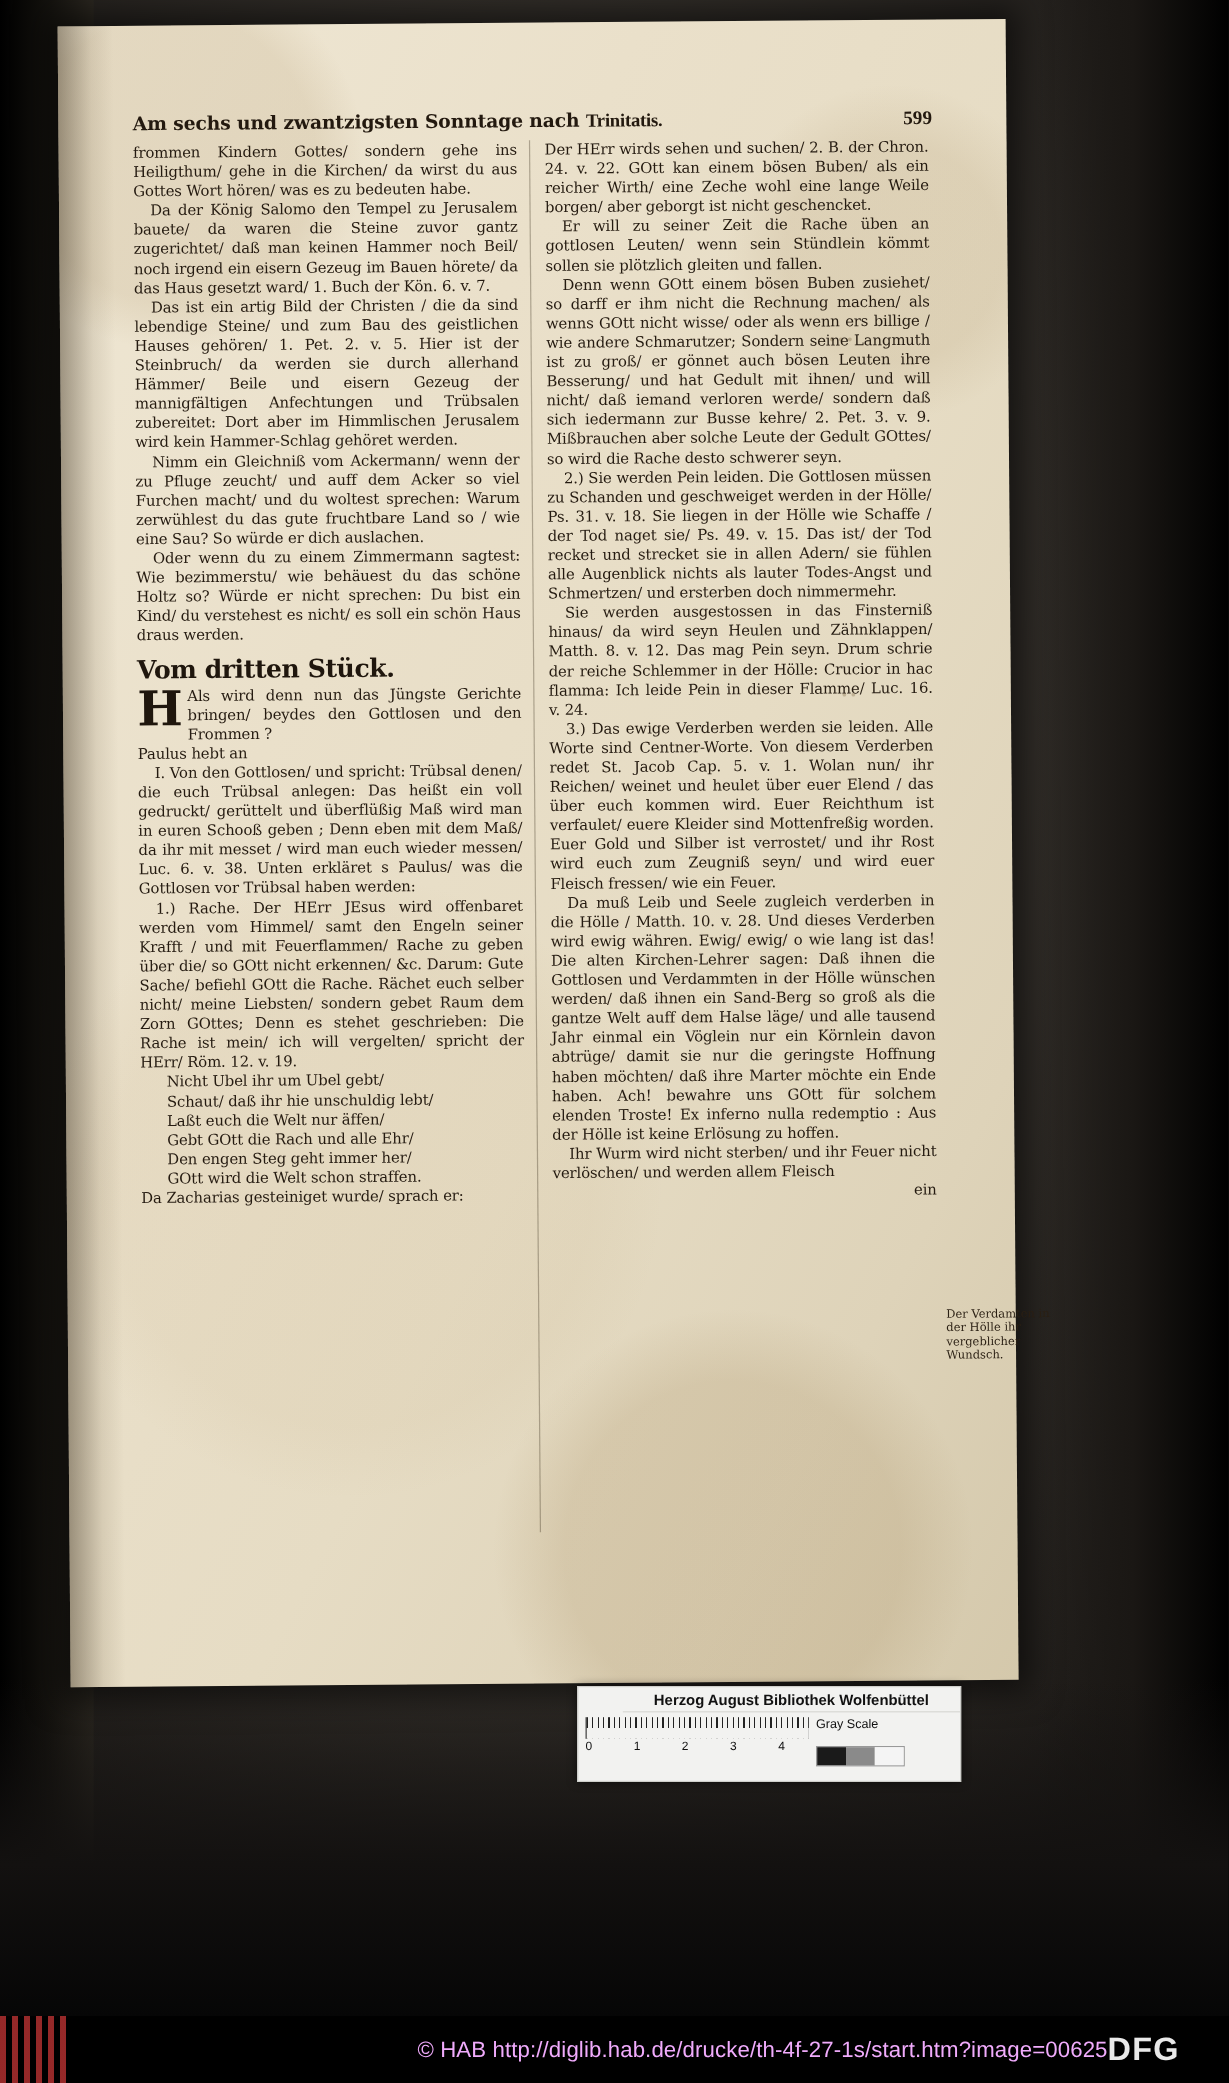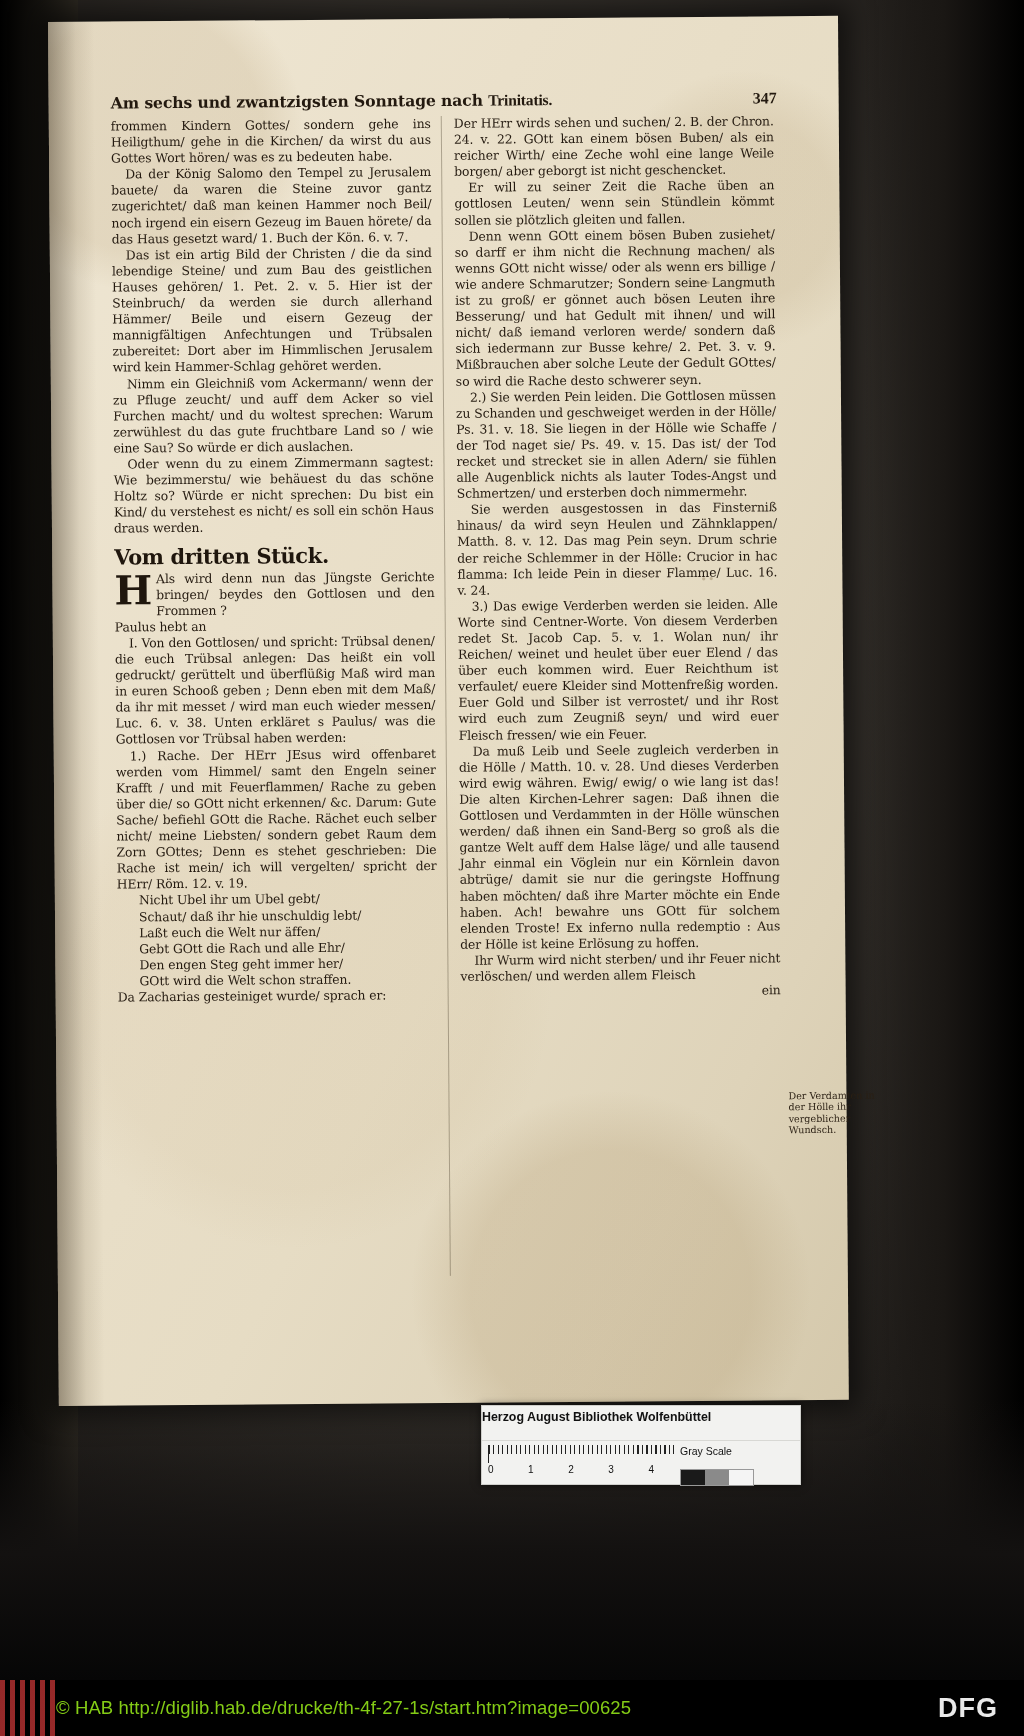--- a/index.html
+++ b/index.html
@@ -188,26 +188,28 @@
     position: absolute;
     left: 481px;
     top: 1405px;
     width: 318px;
     height: 78px;
     background: #f2f2f0;
     border: 1px solid #cfcfcb;
     box-shadow: 0 0 8px rgba(0,0,0,0.6);
   }
   #colorbar-title {
+    text-align: center;
     font-family: "Liberation Sans", sans-serif;
     font-size: 12.4px;
     font-weight: 700;
     color: #111;
-    padding: 4px 0 16px 0;
+    padding: 4px 0 2px 0;
     border-bottom: 1px solid #d8d8d4;
+    margin-left: 37px;
   }
   #colorbar-body {
     display: flex;
     align-items: flex-start;
     padding: 4px 6px 0 6px;
     gap: 6px;
   }
   #ruler { width: 186px; }
   #ruler-ticks {
     position: relative;
@@ -252,53 +254,53 @@
     align-items: center;
   }
   #film-strip {
     width: 56px; height: 56px;
     background:
       repeating-linear-gradient(90deg, #b03030 0 5px, #000 5px 10px);
     opacity: .85;
   }
   #footer-text {
     flex: 1;
-    text-align: left;
+    text-align: right;
     font-family: "Liberation Sans", sans-serif;
     font-size: 18.5px;
-    color: #84cc16;
+    color: #f0abfc;
     letter-spacing: .1px;
   }
   #dfg {
     font-family: "Liberation Sans", sans-serif;
     font-size: 27px;
     font-weight: 700;
     color: #e9e9e9;
-    padding-right: 26px;
+    padding-right: 41px;
     letter-spacing: 1px;
   }
 </style>
 </head>
 <body>
 
 <div id="scan-bg"></div>
 <div id="spine"></div>
 <div id="right-dark"></div>
 <div id="bottom-dark"></div>
 
 <div id="page-sheet">
 
   <div class="bleed" style="left:640px; top:260px;">•••</div>
   <div class="bleed" style="left:648px; top:556px;">••</div>
 
   <div id="content">
 
     <div id="head">
       <div id="head-title"><span class="fraktur">Am sechs und zwantzigsten Sonntage nach </span><span class="rom">Trinitatis.</span></div>
-      <div id="folio">347</div>
+      <div id="folio">599</div>
     </div>
 
     <div id="cols">
 
       <div class="col left fraktur">
         <p class="noind">frommen Kindern Gottes/ sondern gehe ins Heiligthum/ gehe in die Kirchen/ da wirst du aus Gottes Wort hören/ was es zu bedeuten habe.</p>
         <p>Da der König Salomo den Tempel zu Jerusalem bauete/ da waren die Steine zuvor gantz zugerichtet/ daß man keinen Hammer noch Beil/ noch irgend ein eisern Gezeug im Bauen hörete/ da das Haus gesetzt ward/ 1. Buch der Kön. 6. v. 7.</p>
         <p>Das ist ein artig Bild der Christen / die da sind lebendige Steine/ und zum Bau des geistlichen Hauses gehören/ 1. Pet. 2. v. 5. Hier ist der Steinbruch/ da werden sie durch allerhand Hämmer/ Beile und eisern Gezeug der mannigfältigen Anfechtungen und Trübsalen zubereitet: Dort aber im Himmlischen Jerusalem wird kein Hammer-Schlag gehöret werden.</p>
         <p>Nimm ein Gleichniß vom Ackermann/ wenn der zu Pfluge zeucht/ und auff dem Acker so viel Furchen macht/ und du woltest sprechen: Warum zerwühlest du das gute fruchtbare Land so / wie eine Sau? So würde er dich auslachen.</p>
         <p>Oder wenn du zu einem Zimmermann sagtest: Wie bezimmerstu/ wie behäuest du das schöne Holtz so? Würde er nicht sprechen: Du bist ein Kind/ du verstehest es nicht/ es soll ein schön Haus draus werden.</p>

